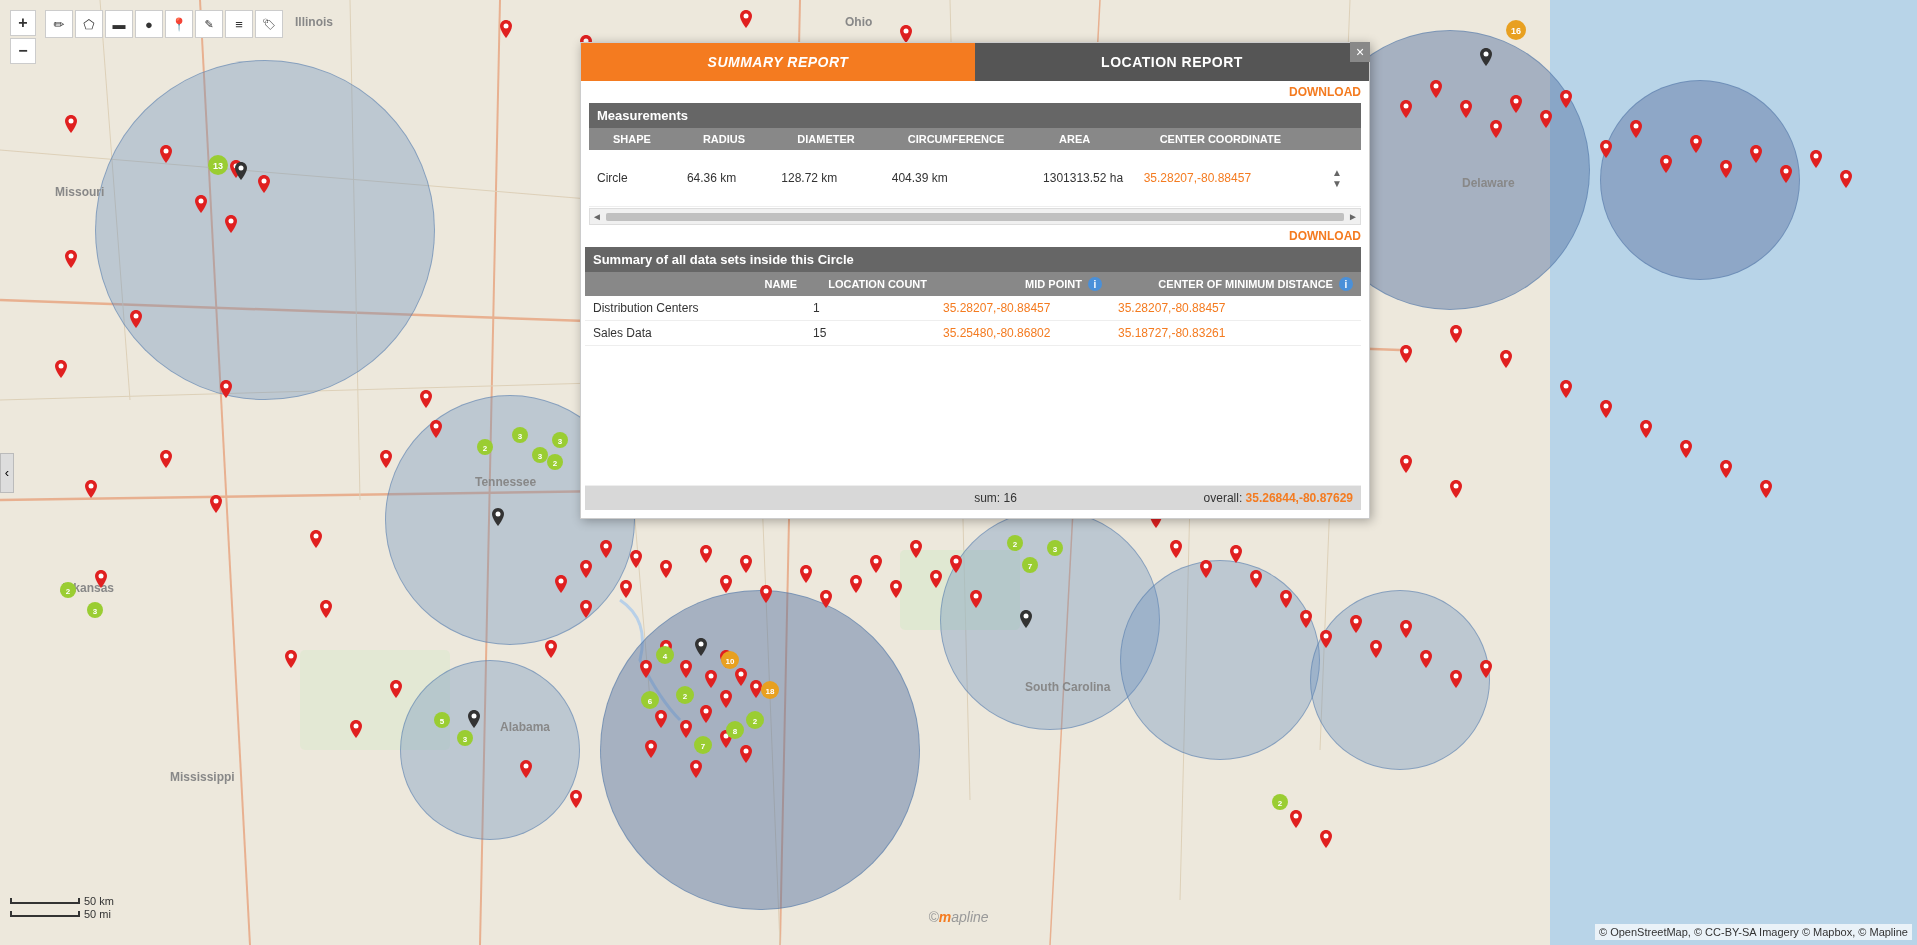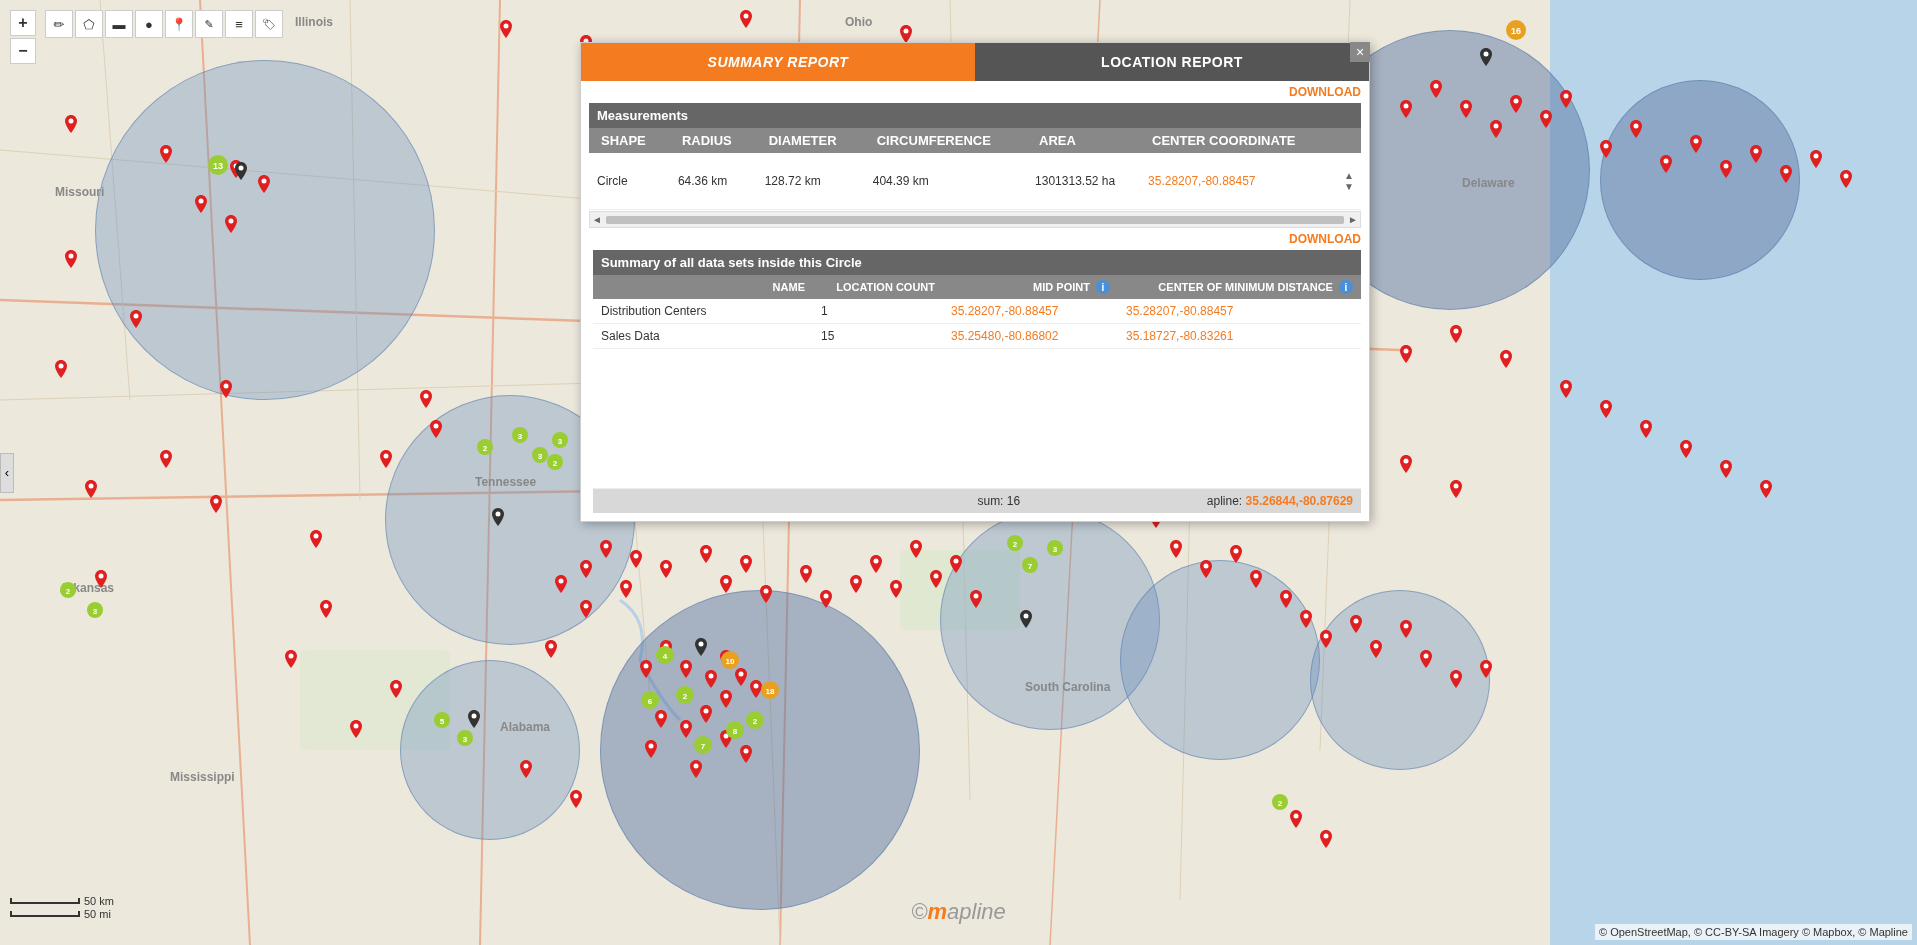--- a/index.html
+++ b/index.html
@@ -180,24 +180,24 @@
     }
 
     .measurements-table {
       width: 100%;
       border-collapse: collapse;
       font-size: 12px;
     }
     .measurements-table th {
       background: #888;
       color: white;
-      padding: 5px 12px;
+      padding: 5px 24px;
       text-align: left;
       font-weight: bold;
-      font-size: 13px;
+      font-size: 11px;
     }
     .measurements-table td {
       padding: 21px 8px;
       border-bottom: 1px solid #eee;
       color: #333;
     }
     .measurements-table td.coord-link {
       color: #f47b20;
     }
 
@@ -587,21 +587,21 @@
         <div style="width:70px;height:6px;border:2px solid #333;border-top:none;"></div>
         <span>50 km</span>
       </div>
       <div style="display:flex;align-items:center;gap:4px;">
         <div style="width:70px;height:6px;border:2px solid #333;border-top:none;"></div>
         <span>50 mi</span>
       </div>
     </div>
   </div>
 
-  <div class="logo" style="font-size:22px; color:#999; font-style:italic;">
+  <div class="logo" style="font-size:14px; color:#999; font-style:italic;">
     ©<span style="color:#f47b20;font-weight:bold;">m</span>apline
   </div>
 
   <div class="attribution">© OpenStreetMap, © CC-BY-SA Imagery © Mapbox, © Mapline</div>
 
   <div class="report-panel">
 
     <div class="panel-close">×</div>
 
     <div class="panel-tabs">
@@ -647,21 +647,21 @@
         <span style="color:#666;font-size:10px;cursor:pointer;">◄</span>
         <div style="flex:1;height:8px;background:#ddd;margin:0 4px;border-radius:2px;position:relative;">
           <div style="position:absolute;left:0;top:0;width:100%;height:100%;background:#c0c0c0;border-radius:2px;"></div>
         </div>
         <span style="color:#666;font-size:10px;cursor:pointer;">►</span>
       </div>
     </div>
 
     <div class="download-link">DOWNLOAD</div>
 
-    <div style="padding: 0 8px 8px 12px;">
+    <div style="padding: 0 8px 8px 4px;">
       <div class="section-header">Summary of all data sets inside this Circle</div>
       <table class="summary-table">
         <thead>
           <tr>
             <th style="width:220px;">NAME</th>
             <th style="width:130px;">LOCATION COUNT</th>
             <th style="width:175px;">
               <span>MID POINT</span>
               <span class="info-icon">i</span>
             </th>
@@ -687,20 +687,20 @@
 
           <tr style="height:140px;">
             <td colspan="4"></td>
           </tr>
         </tbody>
       </table>
 
       <div class="summary-footer">
         <span>sum: 16</span>
         &nbsp;&nbsp;&nbsp;&nbsp;&nbsp;&nbsp;&nbsp;&nbsp;&nbsp;&nbsp;&nbsp;&nbsp;&nbsp;&nbsp;&nbsp;&nbsp;&nbsp;&nbsp;&nbsp;&nbsp;&nbsp;&nbsp;&nbsp;&nbsp;&nbsp;&nbsp;&nbsp;&nbsp;&nbsp;&nbsp;&nbsp;&nbsp;&nbsp;&nbsp;&nbsp;&nbsp;&nbsp;&nbsp;&nbsp;&nbsp;&nbsp;&nbsp;&nbsp;&nbsp;&nbsp;&nbsp;&nbsp;&nbsp;&nbsp;&nbsp;&nbsp;&nbsp;&nbsp;&nbsp;
-        <span>apline:</span>
+        <span>overall:</span>
         <span class="overall-link">35.26844,-80.87629</span>
       </div>
     </div>
 
   </div>
 
 </div>
 
 </body></html>

